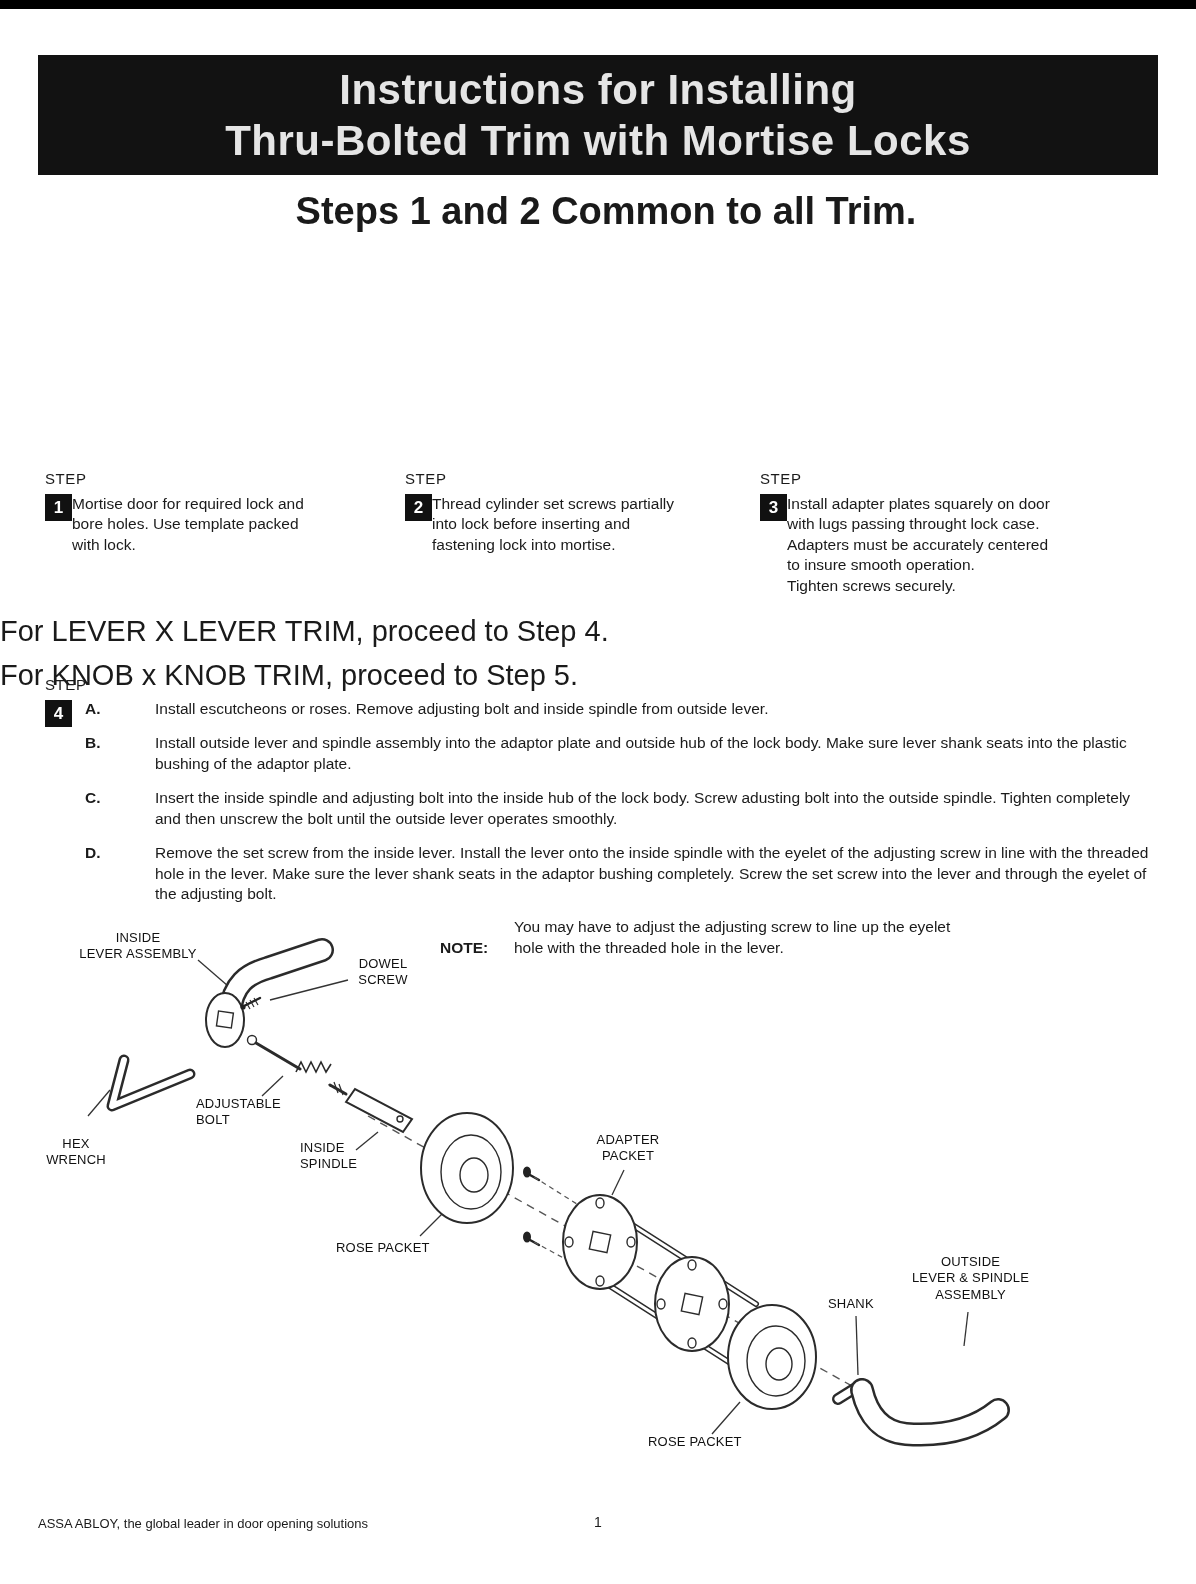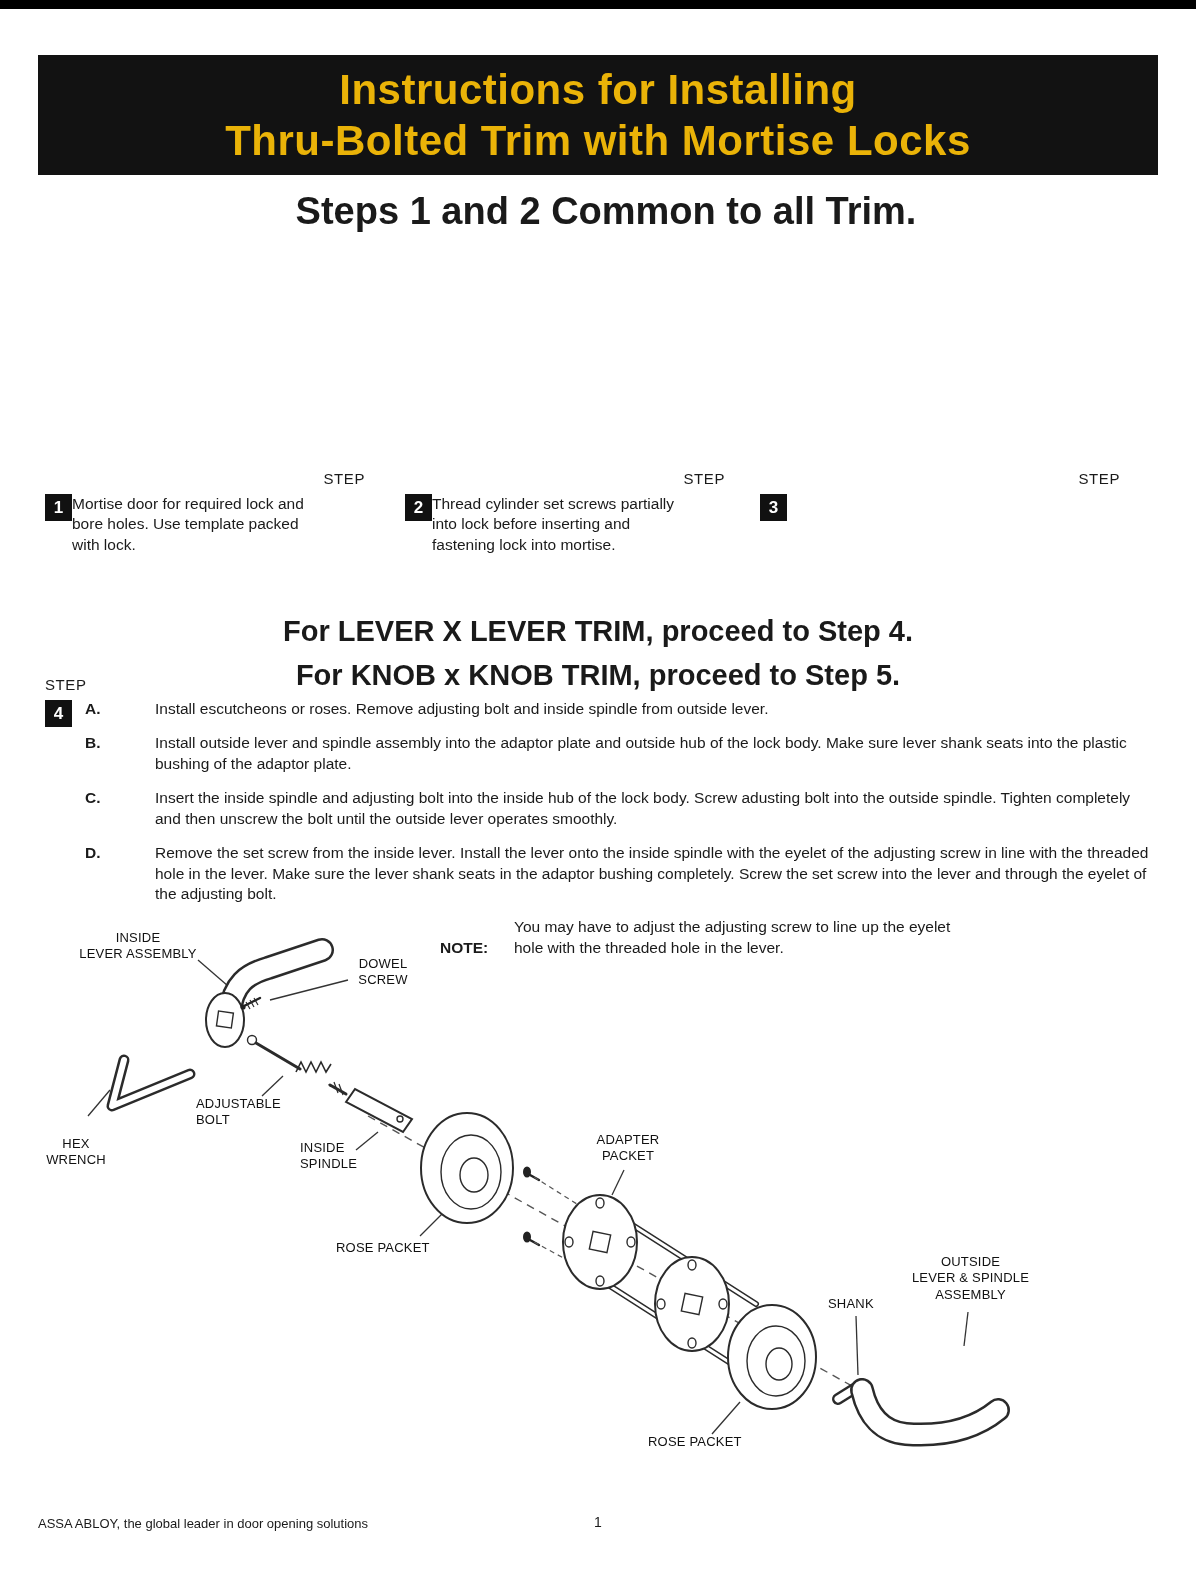--- a/index.html
+++ b/index.html
@@ -3,37 +3,37 @@
 <meta charset="utf-8">
 <style>
   * { margin:0; padding:0; box-sizing:border-box; }
   html,body { background:#ffffff; }
   body { font-family:"Liberation Sans","DejaVu Sans",sans-serif; color:#1a1a1a; }
   .page { position:relative; width:1196px; height:1584px; background:#fff; overflow:hidden; }
 
   .top-edge { position:absolute; left:0; top:0; width:100%; height:9px; background:#000; }
 
   .banner { position:absolute; left:38px; top:55px; width:1120px; height:120px; background:#121212;
-            color:#eab308; display:flex; flex-direction:column; justify-content:center; align-items:center; }
+            color:#e5e5e5; display:flex; flex-direction:column; justify-content:center; align-items:center; }
   .banner .t { font-size:42px; font-weight:bold; line-height:1.22; letter-spacing:0.5px; }
 
   .subtitle { position:absolute; left:8px; top:190px; width:100%; text-align:center;
               font-size:38px; font-weight:bold; }
 
   .pre { white-space:pre-line; }
 
   .step-block { position:absolute; }
-  .step-word { font-size:15px; letter-spacing:0.6px; display:block; margin-bottom:7px;text-align:right; }
+  .step-word { font-size:15px; letter-spacing:0.6px; display:block; margin-bottom:7px; }
   .step-row { display:flex; align-items:flex-start; }
   .badge { width:27px; height:27px; background:#111; color:#fff; font-weight:bold; font-size:17px;
            display:flex; align-items:center; justify-content:center; flex:0 0 27px; }
   .step-text { font-size:15.5px; line-height:1.32; }
 
-  .proceed { position:absolute; left:0; top:610px; width:100%; text-align:center;
-             font-size:29px; font-weight:bold; line-height:1.5; }
+  .proceed { position:absolute; left:0; top:610px; width:100%; text-align:left;
+             font-size:29px; font-weight:normal; line-height:1.5; }
 
   .s4-word { position:absolute; left:45px; top:676px; font-size:15px; letter-spacing:0.6px; }
   .s4-badge { position:absolute; left:45px; top:700px; }
   .items { position:absolute; left:85px; top:699px; width:1068px; }
   .item { display:flex; margin-bottom:13px; }
   .item .letter { font-weight:bold; font-size:15.5px; flex:0 0 30px; line-height:1.35; }
   .item .txt { font-size:15.5px; line-height:1.35; flex:1;margin-left:40px; }
 
   .note { position:absolute; left:440px; top:917px; display:flex;align-items:flex-end; }
   .note .nlabel { font-weight:bold; font-size:15.5px; flex:0 0 62px; line-height:1.35; }
@@ -96,20 +96,25 @@
       <div class="step-text pre">Thread cylinder set screws partially
 into lock before inserting and
 fastening lock into mortise.</div>
     </div>
   </div>
 
   <div class="step-block" style="left:760px; top:470px; width:360px;">
     <span class="step-word">STEP</span>
     <div class="step-row">
       <div class="badge">3</div>
+      <div class="step-text pre">Install adapter plates squarely on door
+with lugs passing throught lock case.
+Adapters must be accurately centered
+to insure smooth operation.
+Tighten screws securely.</div>
     </div>
   </div>
 
   <div class="proceed">
     <div>For LEVER X LEVER TRIM, proceed to Step 4.</div>
     <div>For KNOB x KNOB TRIM, proceed to Step 5.</div>
   </div>
 
   <span class="s4-word step-word">STEP</span>
   <div class="s4-badge badge">4</div>

